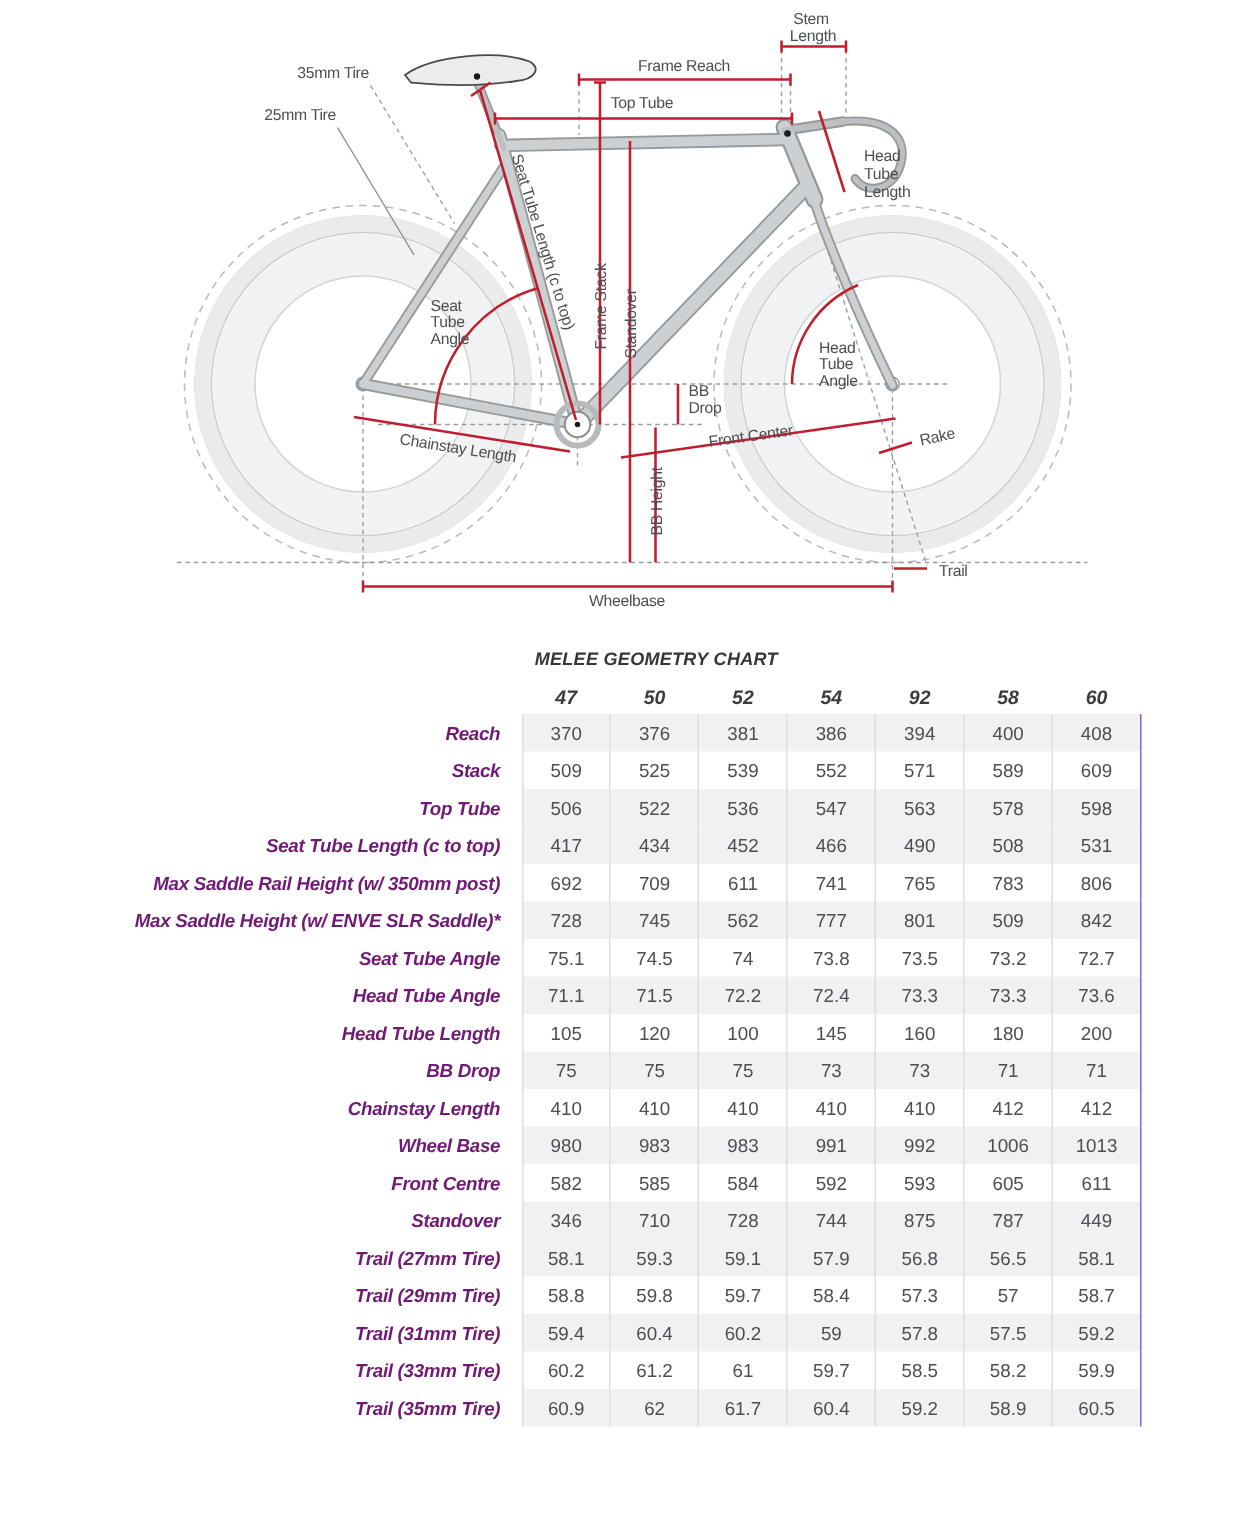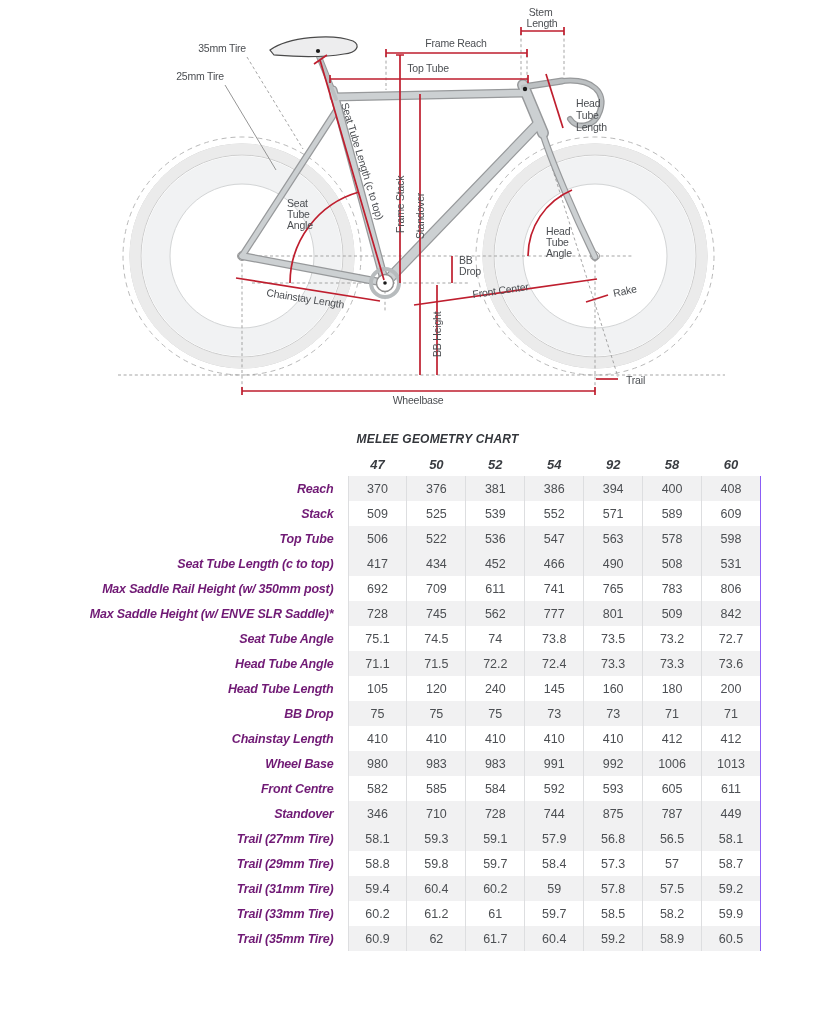--- a/index.html
+++ b/index.html
@@ -258,21 +258,21 @@
             <td>72.2</td>
             <td>72.4</td>
             <td>73.3</td>
             <td>73.3</td>
             <td>73.6</td>
           </tr>
           <tr>
             <th class="rowlabel">Head Tube Length</th>
             <td>105</td>
             <td>120</td>
-            <td>240</td>
+            <td>100</td>
             <td>145</td>
             <td>160</td>
             <td>180</td>
             <td>200</td>
           </tr>
           <tr class="shaded">
             <th class="rowlabel">BB Drop</th>
             <td>75</td>
             <td>75</td>
             <td>75</td>

